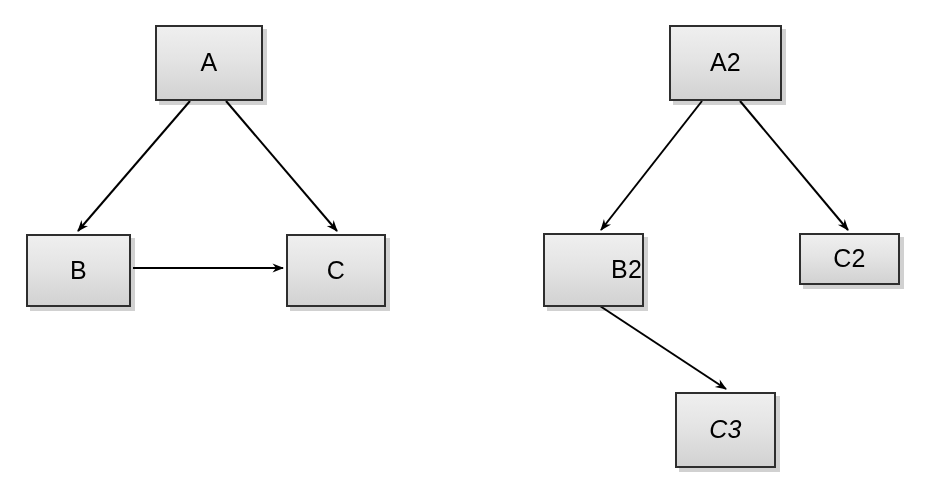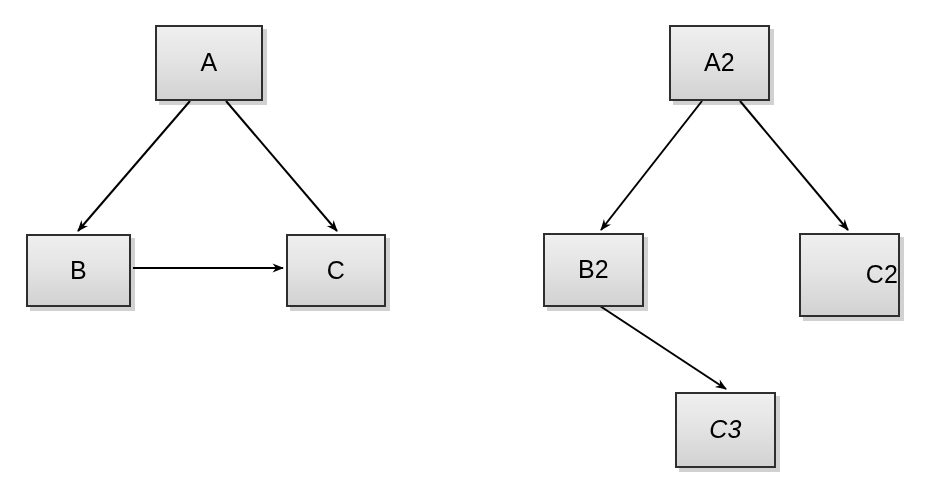--- a/index.html
+++ b/index.html
@@ -72,27 +72,27 @@
   <div id="nodes">
       <div class="node" style="left: 155px; top: 25px; width: 108px; height: 76px;">
         <span class="node-label">A</span>
       </div>
       <div class="node" style="left: 26px; top: 234px; width: 105px; height: 73px;">
         <span class="node-label">B</span>
       </div>
       <div class="node" style="left: 286px; top: 234px; width: 100px; height: 73px;">
         <span class="node-label">C</span>
       </div>
-      <div class="node" style="left: 669px; top: 25px; width: 101px; height: 76px; justify-content: center;">
+      <div class="node" style="left: 669px; top: 25px; width: 113px; height: 76px; justify-content: center;">
         <span class="node-label">A2</span>
       </div>
-      <div class="node" style="left: 543px; top: 233px; width: 101px; height: 74px;">
+      <div class="node" style="left: 543px; top: 233px; width: 101px; height: 74px; justify-content: flex-end;">
         <span class="node-label">B2</span>
       </div>
-      <div class="node" style="left: 799px; top: 233px; width: 101px; height: 84px; justify-content: flex-end;">
+      <div class="node" style="left: 799px; top: 233px; width: 101px; height: 52px;">
         <span class="node-label">C2</span>
       </div>
       <div class="node" style="left: 675px; top: 392px; width: 101px; height: 76px; font-style: italic;">
         <span class="node-label">C3</span>
       </div>
     </div>
 
 </div>
 
 </body></html>

